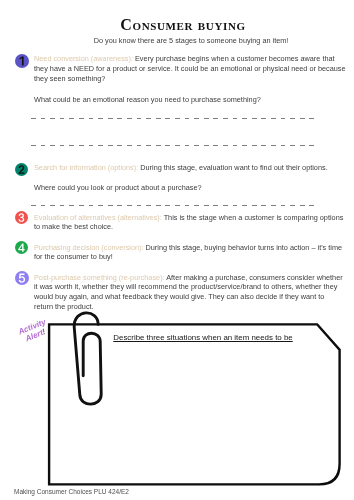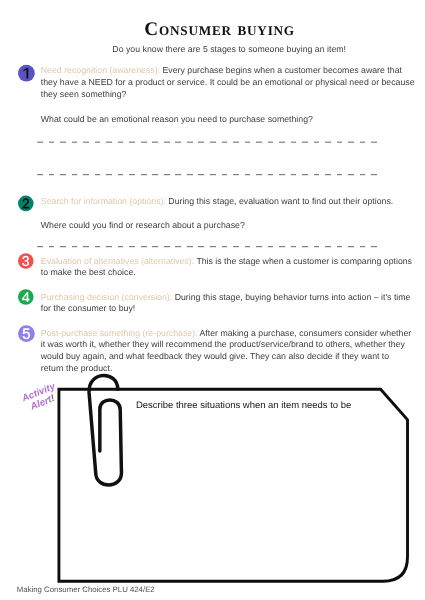--- a/index.html
+++ b/index.html
@@ -34,37 +34,37 @@
   <div class="subtitle">Do you know there are 5 stages to someone buying an item!</div>
 
   <div class="badge" style="top: 54px; width: 14px; height: 14px; background: rgb(91, 83, 196); color: rgb(17, 17, 17);">
       <svg viewBox="0 0 9 14" width="100%" height="100%" preserveAspectRatio="xMidYMid meet">
         <g fill="currentColor">
           <path d="M 4.6 2.6 L 2.0 4.3 L 2.0 5.6 L 4.5 4.0 L 4.5 11.5 L 6.1 11.5 L 6.1 2.6 Z"></path>
         </g>
       </svg>
     </div>
   <div class="stage-text" style="top:54px;">
-    <span class="lead">Need recognition (awareness):</span><span> Every purchase begins when a customer becomes aware that<br>they have a NEED for a product or service. It could be an emotional or physical need or because<br>they seen something?</span>
+    <span class="lead">Need conversion (awareness):</span><span> Every purchase begins when a customer becomes aware that<br>they have a NEED for a product or service. It could be an emotional or physical need or because<br>they seen something?</span>
   </div>
   <div class="question" style="top:95px;text-align:right;">What could be an emotional reason you need to purchase something?</div>
   <div class="dash" style="top:118px;"></div>
   <div class="dash" style="top:145px;"></div>
 
   <div class="badge" style="top: 163px; width: 13px; height: 13px; background: rgb(0, 131, 106); color: rgb(17, 17, 17);">
       <svg viewBox="0 0 9 14" width="100%" height="100%" preserveAspectRatio="xMidYMid meet">
         <g fill="currentColor">
           <path d="M 1.3 11.5 L 7.6 11.5 L 7.6 10.1 L 3.3 10.1 C 4.4 8.9 7.4 7.3 7.4 5.0 C 7.4 3.4 6.2 2.4 4.5 2.4 C 2.7 2.4 1.5 3.6 1.5 5.5 L 3.0 5.5 C 3.0 4.3 3.6 3.7 4.5 3.7 C 5.3 3.7 5.8 4.2 5.8 5.1 C 5.8 6.9 2.3 8.8 1.3 10.7 Z"></path>
         </g>
       </svg>
     </div>
   <div class="stage-text" style="top:163px;">
     <span class="lead">Search for information (options):</span><span> During this stage, evaluation want to find out their options.</span>
   </div>
-  <div class="question" style="top:183px;">Where could you find or research about a purchase?</div>
+  <div class="question" style="top:183px;">Where could you look or product about a purchase?</div>
   <div class="dash" style="top:205px;"></div>
 
   <div class="badge" style="top: 211px; width: 13px; height: 13px; background: rgb(242, 80, 75); color: rgb(255, 255, 255);">
       <svg viewBox="0 0 9 14" width="100%" height="100%" preserveAspectRatio="xMidYMid meet">
         <g fill="currentColor">
           <path d="M 4.4 2.4 C 2.7 2.4 1.5 3.4 1.4 5.1 L 2.9 5.1 C 3.0 4.2 3.5 3.7 4.4 3.7 C 5.2 3.7 5.7 4.2 5.7 4.9 C 5.7 5.8 5.1 6.3 4.0 6.3 L 3.4 6.3 L 3.4 7.5 L 4.1 7.5 C 5.3 7.5 6.0 8.0 6.0 9.0 C 6.0 9.9 5.4 10.4 4.4 10.4 C 3.4 10.4 2.9 9.9 2.8 8.8 L 1.3 8.8 C 1.4 10.7 2.5 11.7 4.4 11.7 C 6.3 11.7 7.5 10.7 7.5 9.1 C 7.5 8.0 6.9 7.2 5.9 6.9 C 6.8 6.6 7.2 5.9 7.2 4.9 C 7.2 3.4 6.1 2.4 4.4 2.4 Z"></path>
         </g>
       </svg>
     </div>
   <div class="stage-text" style="top:212.5px;">
@@ -100,18 +100,18 @@
 
   <svg class="note" style="left:56px;top:306px;" width="40" height="104" viewBox="0 0 40 104">
     <path fill="none" stroke="#111111" stroke-width="2.9" stroke-linecap="round" stroke-linejoin="round" d="M 15.2 69.8 L 15.2 35.0 C 15.2 24.6 32.0 24.6 32.2 35.4 L 33.2 88.2 C 33.2 101.4 12.2 101.4 11.8 88.6 L 6.2 21.0 C 5.6 2.6 30.0 2.6 30.2 18.4"></path>
   </svg>
 
   <div class="act-label" style="left: 3px; top: 322.5px; width: 38px; color: rgb(181, 111, 212);">
     <span>Activity</span><br>
     <span>Alert</span><span class="act-bang">!</span>
   </div>
 
-  <div class="note-title" style="left:91px;top:332.5px;width:200px;">
+  <div class="note-title" style="left:91px;top:332.5px;width:200px;text-decoration:underline;">
     <span>Describe three situations when an item needs to be</span><br>
   </div>
 
   <div class="footer" style="top:488px">Making Consumer Choices PLU 424/E2</div>
 </div>
 
 </body></html>

